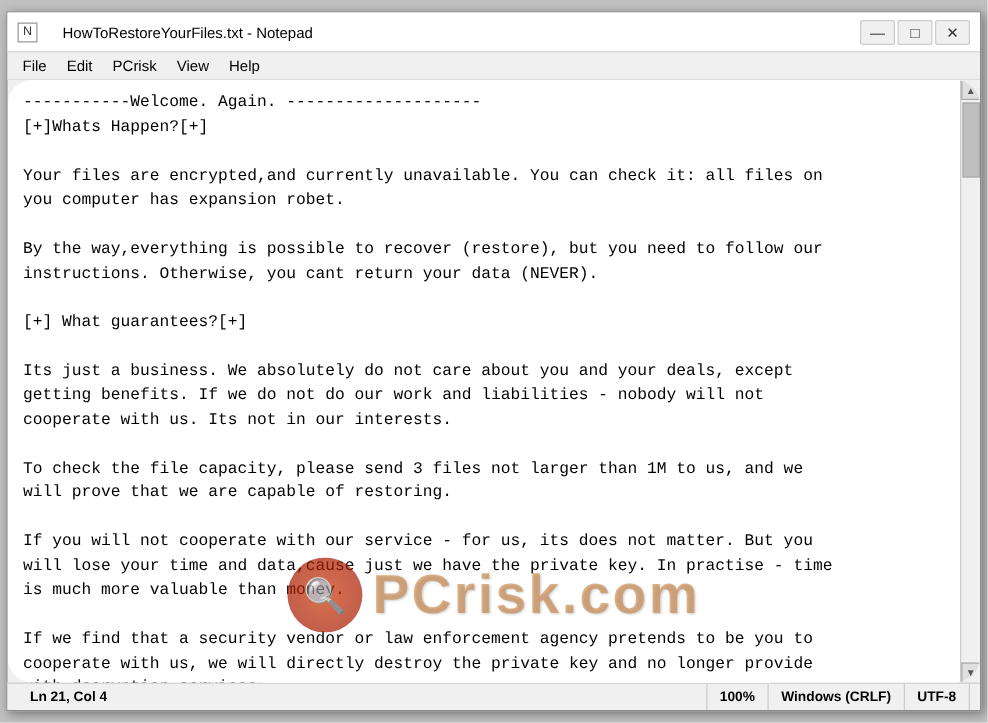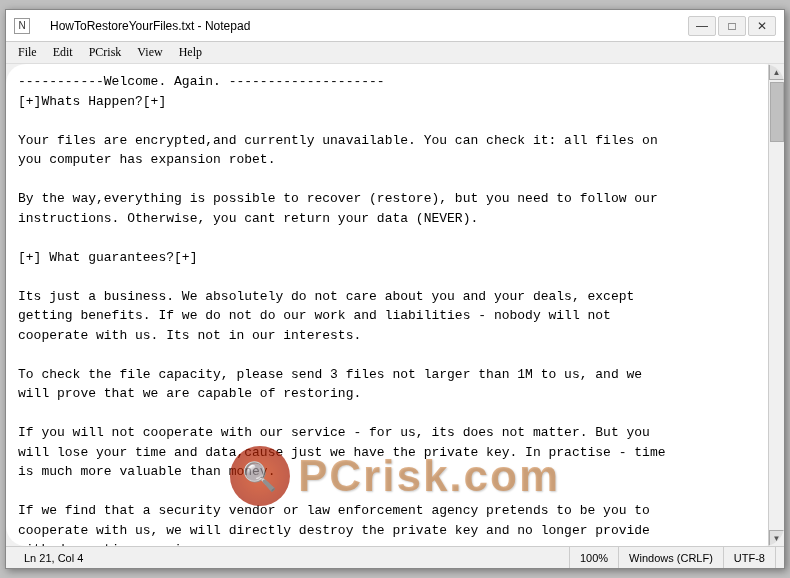--- a/index.html
+++ b/index.html
@@ -88,21 +88,20 @@
       border-bottom: 1px solid #ddd;
       flex-shrink: 0;
     }
 
     .menu-item {
       padding: 2px 8px;
       font-size: 12px;
       color: #000;
       cursor: pointer;
       border-radius: 2px;
-      font-family: Liberation Serif, serif;
     }
 
     .text-area {
       flex: 1;
       overflow-y: auto;
       overflow-x: auto;
       background: #ffffff;
       padding: 8px 12px;
       font-family: 'Courier New', Courier, monospace;
       font-size: 13px;
@@ -147,20 +146,21 @@
 
     .status-bar {
       height: 22px;
       background: #f0f0f0;
       border-top: 1px solid #ccc;
       display: flex;
       align-items: center;
       padding: 0 8px;
       gap: 0;
       flex-shrink: 0;
+      font-weight: bold;
     }
 
     .status-item {
       font-size: 11px;
       color: #000;
       padding: 0 10px;
       border-right: 1px solid #ccc;
       height: 100%;
       display: flex;
       align-items: center;

